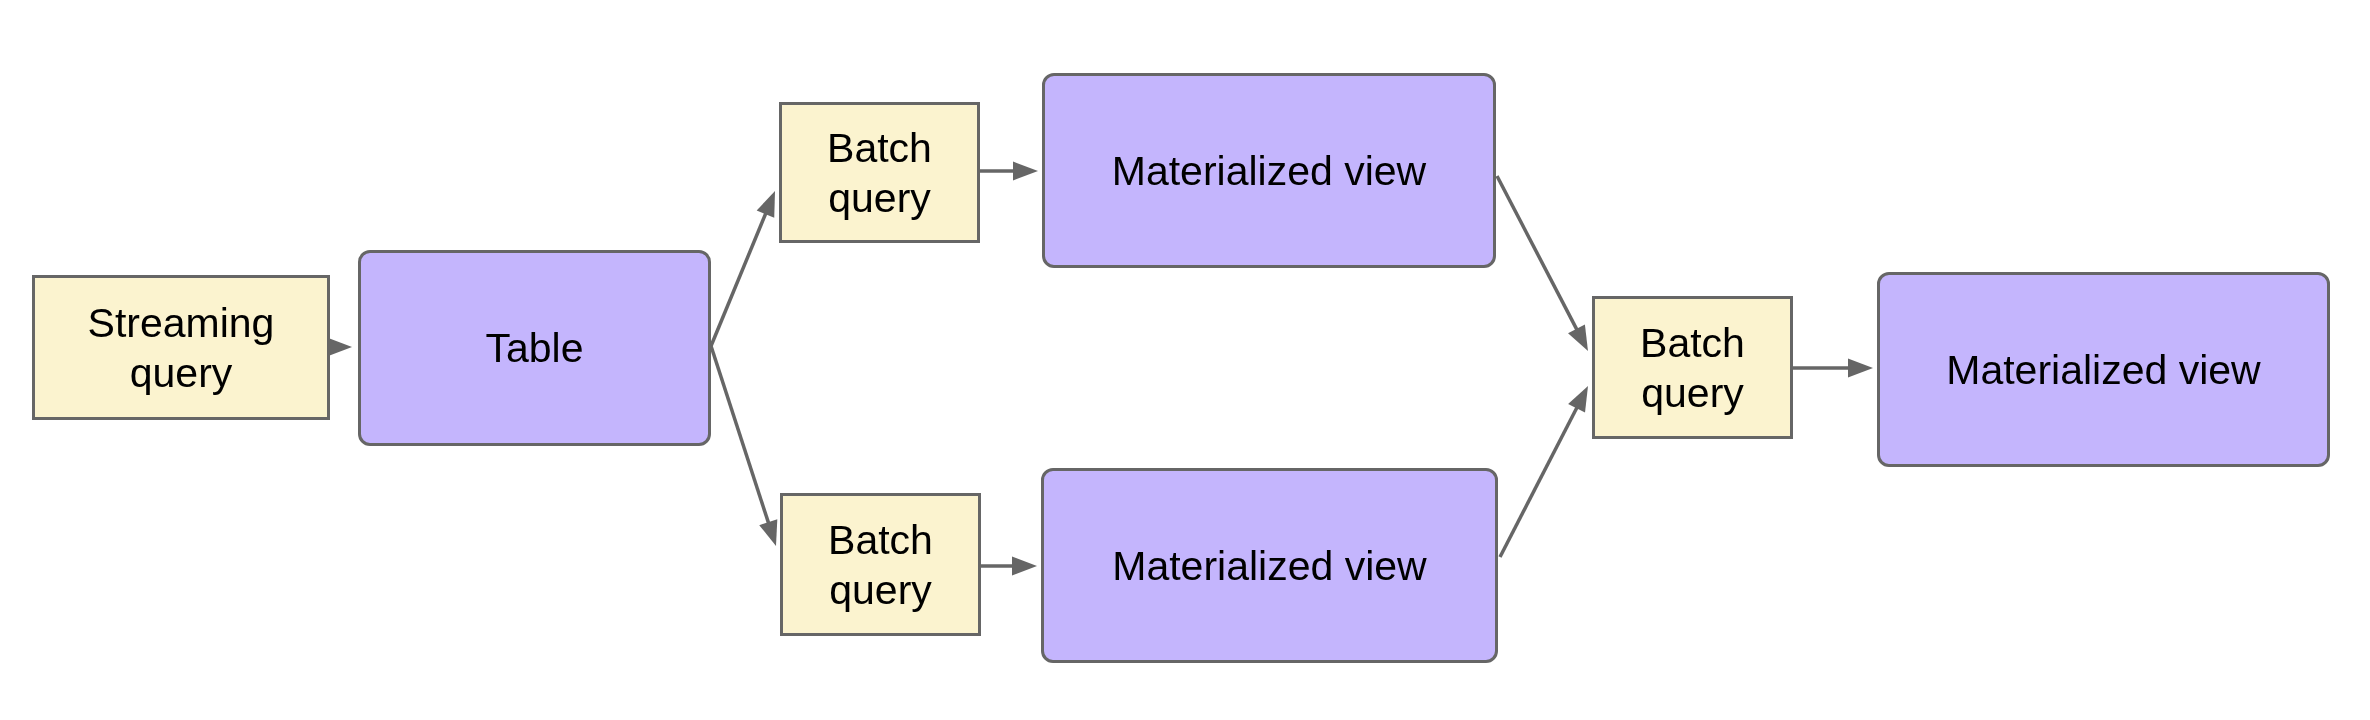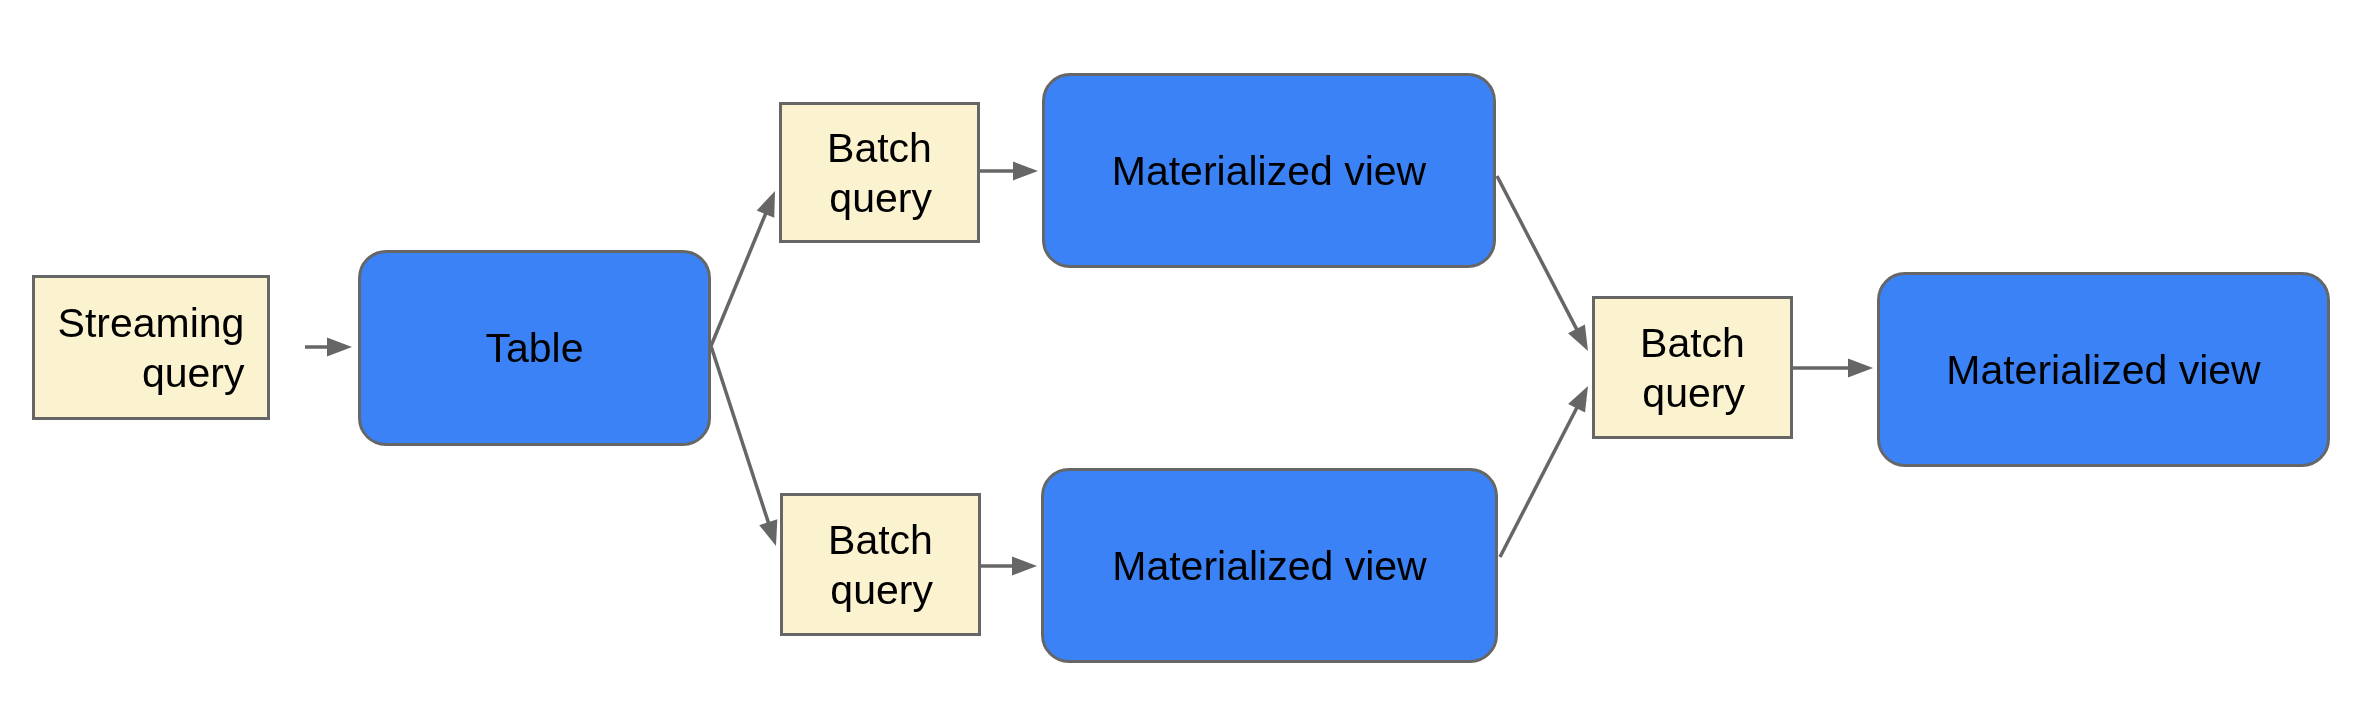--- a/index.html
+++ b/index.html
@@ -33,26 +33,25 @@
     font-size: 41px;
     line-height: 50px;
     color: #000000;
     white-space: pre-line;
     padding: 6px 14px;
   }
   .node.query {
     background: #FBF3CF;
     border: 3px solid #666666;
     border-radius: 0;
-    text-align: right;
   }
   .node.store {
-    background: #3b82f6;
+    background: #c4b5fd;
     border: 3px solid #666666;
-    border-radius: 28px;
+    border-radius: 12px;
   }
 </style>
 </head>
 <body>
 
 <div id="canvas">
 
   <svg id="edge-layer" viewBox="0 0 2370 720" xmlns="http://www.w3.org/2000/svg">
       <line x1="305" y1="347" x2="329" y2="347" stroke="#666666" stroke-width="3.5"></line>
       <polygon points="352,347 327,356.5 327,337.5" fill="#666666"></polygon>
@@ -65,21 +64,21 @@
       <line x1="981" y1="566" x2="1014" y2="566" stroke="#666666" stroke-width="3.5"></line>
       <polygon points="1037,566 1012,575.5 1012,556.5" fill="#666666"></polygon>
       <line x1="1497" y1="176" x2="1577.3888870572341" y2="330.5940135716043" stroke="#666666" stroke-width="3.5"></line>
       <polygon points="1588,351 1568.0376219722216,333.202430967234 1584.8947411956788,324.43672897103625" fill="#666666"></polygon>
       <line x1="1500" y1="557" x2="1577.4755915007142" y2="406.45083924293" stroke="#666666" stroke-width="3.5"></line>
       <polygon points="1588,386 1585.0075113185085,412.57621138332445 1568.113339770001,403.8821347969581" fill="#666666"></polygon>
       <line x1="1793" y1="368" x2="1850" y2="368" stroke="#666666" stroke-width="3.5"></line>
       <polygon points="1873,368 1848,377.5 1848,358.5" fill="#666666"></polygon>
     </svg>
 
-  <div class="node query" style="left: 32px; top: 275px; width: 238px; height: 145px;">Streaming
+  <div class="node query" style="left: 32px; top: 275px; width: 298px; height: 145px;">Streaming
 query</div>
 
   <div class="node store" style="left: 358px; top: 250px; width: 353px; height: 196px;">Table</div>
 
   <div class="node query" style="left: 779px; top: 102px; width: 201px; height: 141px;">Batch
 query</div>
 
   <div class="node store" style="left: 1042px; top: 73px; width: 454px; height: 195px;">Materialized view</div>
 
   <div class="node query" style="left: 780px; top: 493px; width: 201px; height: 143px;">Batch

